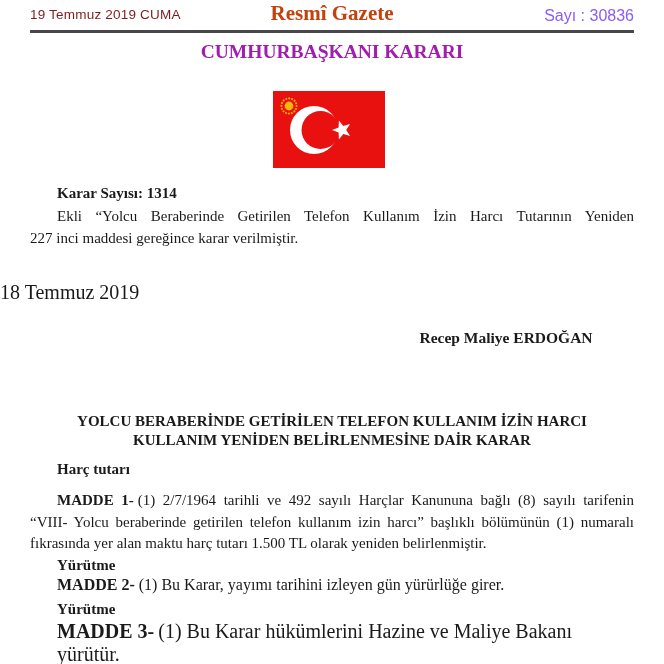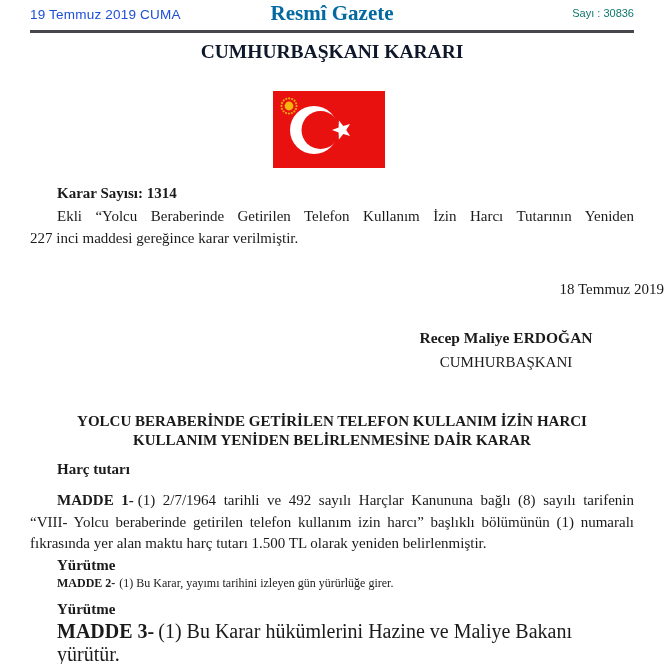--- a/index.html
+++ b/index.html
@@ -1,52 +1,52 @@
 <!DOCTYPE html>
 <html><head>
 <meta charset="utf-8">
 <style>
   html,body{margin:0;padding:0;background:#ffffff;}
   .page{position:relative;width:664px;height:664px;background:#ffffff;overflow:hidden;
         font-family:"Liberation Serif","DejaVu Serif",serif;color:#1a1a1a;}
   
   .hdr-date{position:absolute;left:30px;top:7px;font-family:"Liberation Sans",sans-serif;
-            font-size:13.5px;color:#1d4ed8;letter-spacing:.2px;}
+            font-size:13.5px;color:#7f1d1d;letter-spacing:.2px;}
   .masthead{position:absolute;left:0;right:0;top:1px;text-align:center;font-size:21px;
-            font-weight:bold;color:#0369a1;}
+            font-weight:bold;color:#c2410c;}
   .hdr-issue{position:absolute;right:30px;top:7px;font-family:"Liberation Sans",sans-serif;
-             font-size:11px;color:#0f766e;margin-left:48px;}
+             font-size:16px;color:#8b5cf6;margin-left:48px;}
   .rule{position:absolute;left:30px;width:604px;top:30px;height:3px;background:#47474d;}
   
   .doc-title{position:absolute;left:0;right:0;top:41px;margin:0;text-align:center;
-             font-size:19.5px;font-weight:bold;color:#0f172a;}
+             font-size:19.5px;font-weight:bold;color:#a21caf;}
   
   .flag{position:absolute;left:273px;top:91px;width:112px;height:77px;}
   .flag svg{display:block;}
   
   .karar-no{position:absolute;left:57px;top:185px;font-size:15px;font-weight:bold;}
   
   .decree-body{position:absolute;left:30px;top:206px;width:604px;font-size:15px;line-height:21.5px;}
   .jline{text-align:justify;text-align-last:justify;}
   .nline{text-align:left;}
   .indent{padding-left:27px;box-sizing:border-box;}
-  .sign-date{position:absolute;left:0;right:0;top:281px;text-align:right;font-size:15px;}
+  .sign-date{position:absolute;left:0;right:0;top:281px;text-align:left;font-size:20px;}
   
   .signature{position:absolute;left:406px;top:329px;width:200px;text-align:center;}
   .sign-name{font-size:15.5px;font-weight:bold;}
   .sign-title{font-size:15px;margin-top:7px;}
   
   .annex-title{position:absolute;left:30px;top:412px;width:604px;text-align:center;
                font-size:15px;font-weight:bold;line-height:19px;}
   .art-heading{position:absolute;left:57px;font-size:15px;font-weight:bold;}
   .h-madde1{top:461px;}
   .h-madde2{top:557px;}
   .h-madde3{top:601px;}
   .madde1-body{position:absolute;left:30px;top:490px;width:604px;font-size:15px;line-height:21.5px;}
-  .madde2-line{position:absolute;left:30px;top:576px;width:604px;font-size:12px;}
+  .madde2-line{position:absolute;left:30px;top:576px;width:604px;font-size:16px;}
   .madde3-line{position:absolute;left:30px;top:620px;width:604px;font-size:20px;}
   .madde-label{font-weight:bold;margin-right:4px;}
 </style>
 </head>
 <body>
 
 <div class="page">
 
   <span class="hdr-date">19 Temmuz 2019 CUMA</span>
   <span class="masthead">Resmî Gazete</span>
@@ -70,21 +70,20 @@
 
   <div class="decree-body">
     <div class="jline indent">Ekli “Yolcu Beraberinde Getirilen Telefon Kullanım İzin Harcı Tutarının Yeniden</div>
     <div class="nline">227 inci maddesi gereğince karar verilmiştir.</div>
   </div>
 
   <div class="sign-date">18 Temmuz 2019</div>
 
   <div class="signature">
     <div class="sign-name">Recep Maliye ERDOĞAN</div>
-    <div class="sign-title">CUMHURBAŞKANI</div>
   </div>
 
   <div class="annex-title">
     <div>YOLCU BERABERİNDE GETİRİLEN TELEFON KULLANIM İZİN HARCI</div>
     <div>KULLANIM YENİDEN BELİRLENMESİNE DAİR KARAR</div>
   </div>
 
   <div class="art-heading h-madde1">Harç tutarı</div>
   <div class="madde1-body">
     <div class="jline indent">

